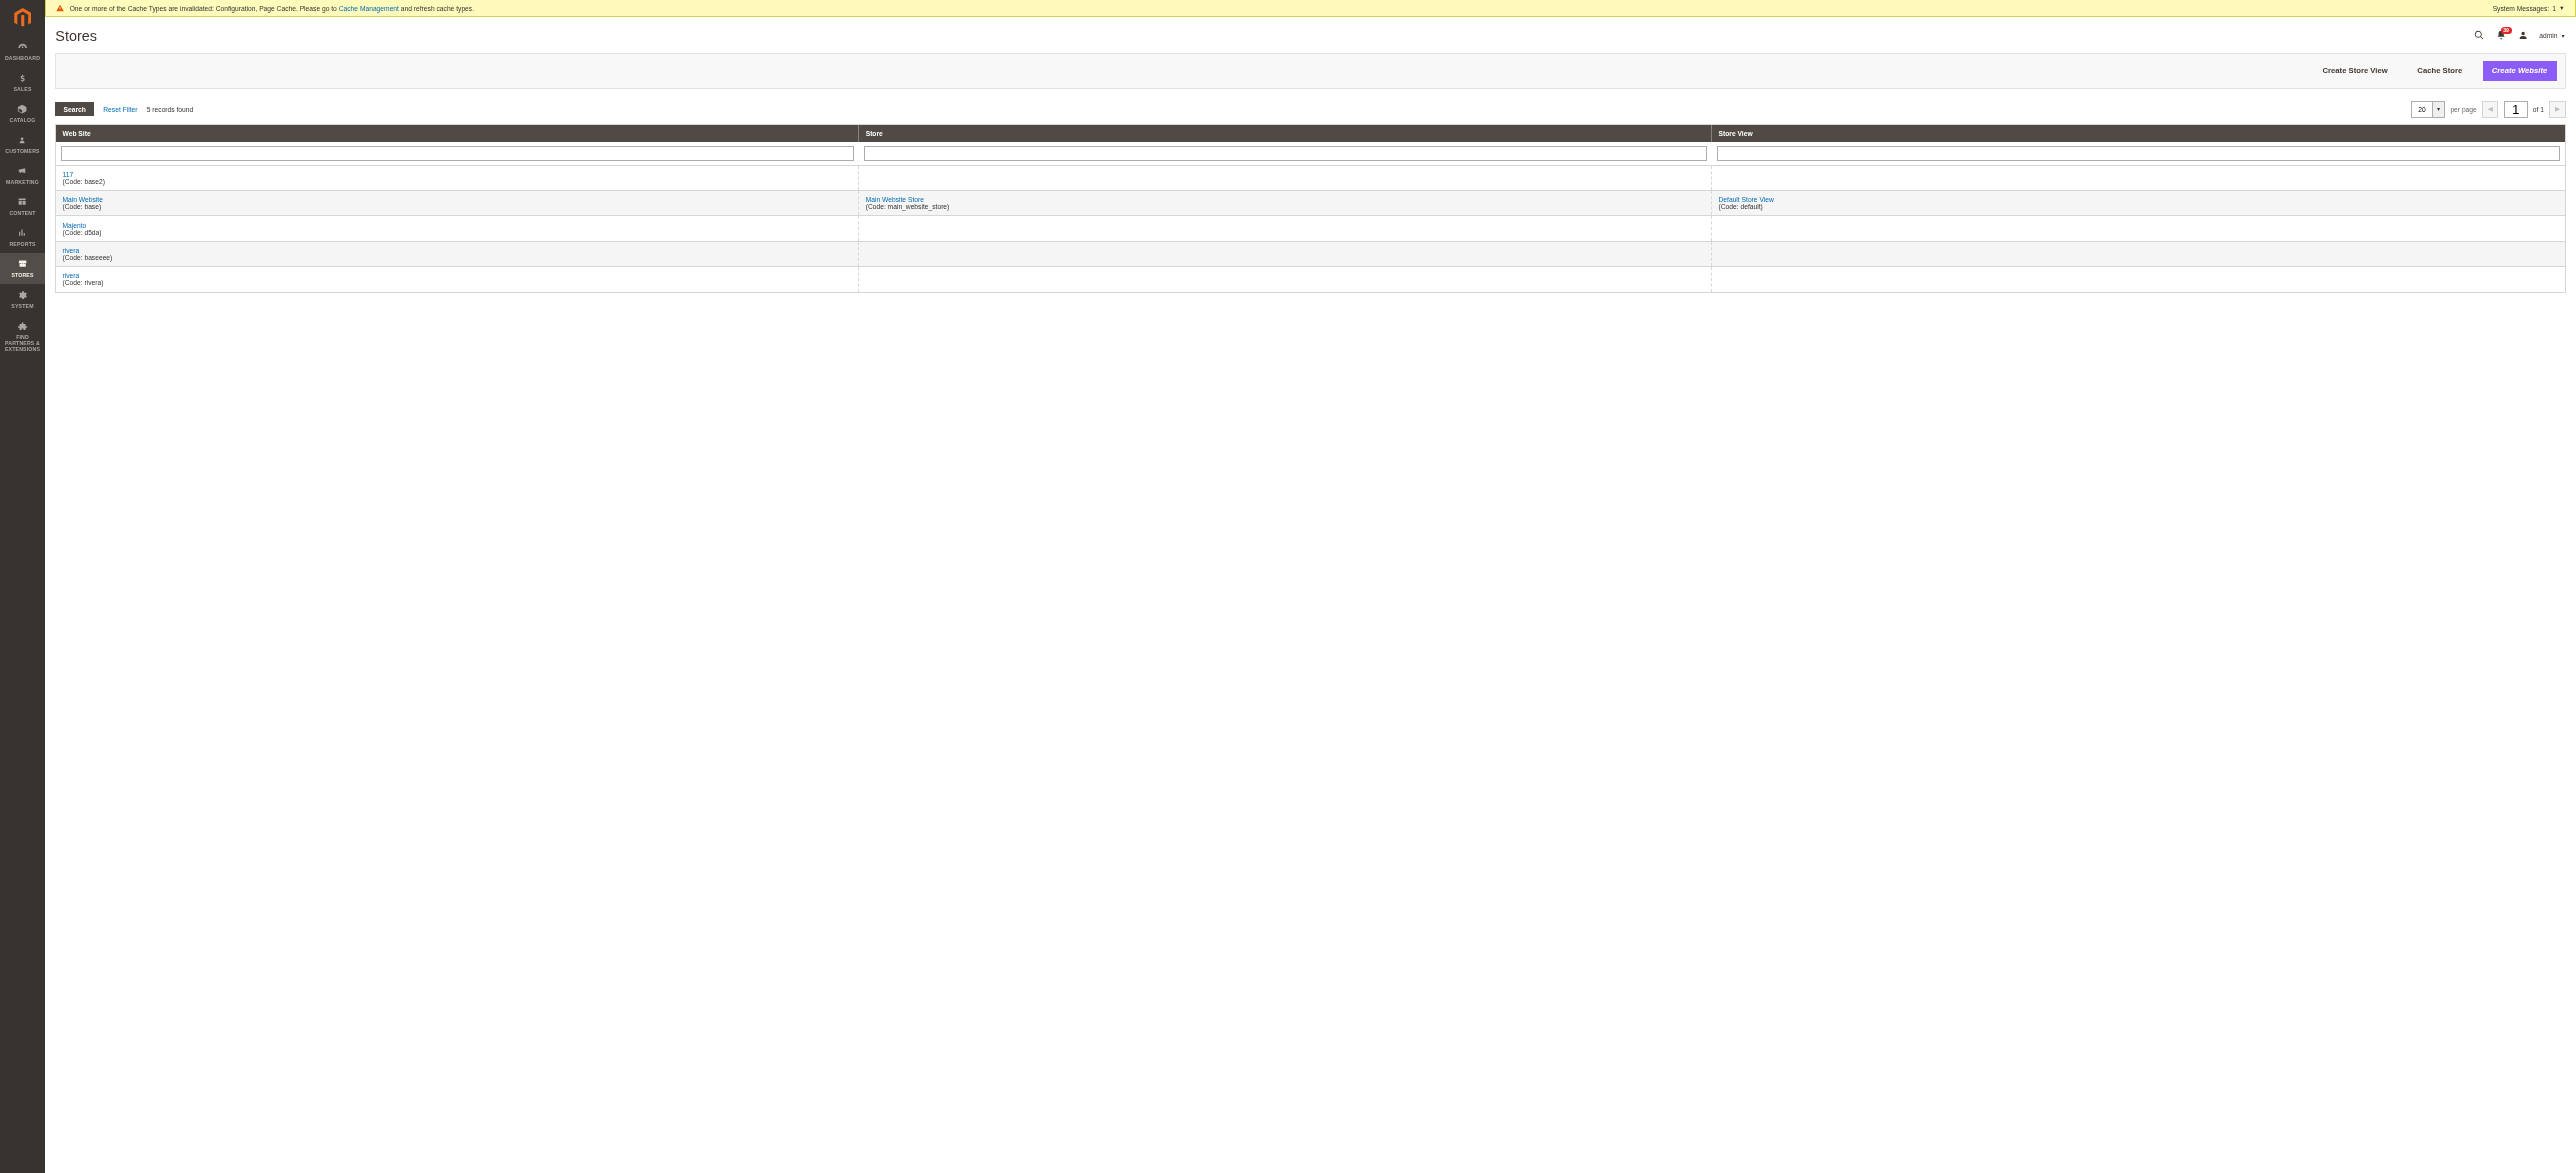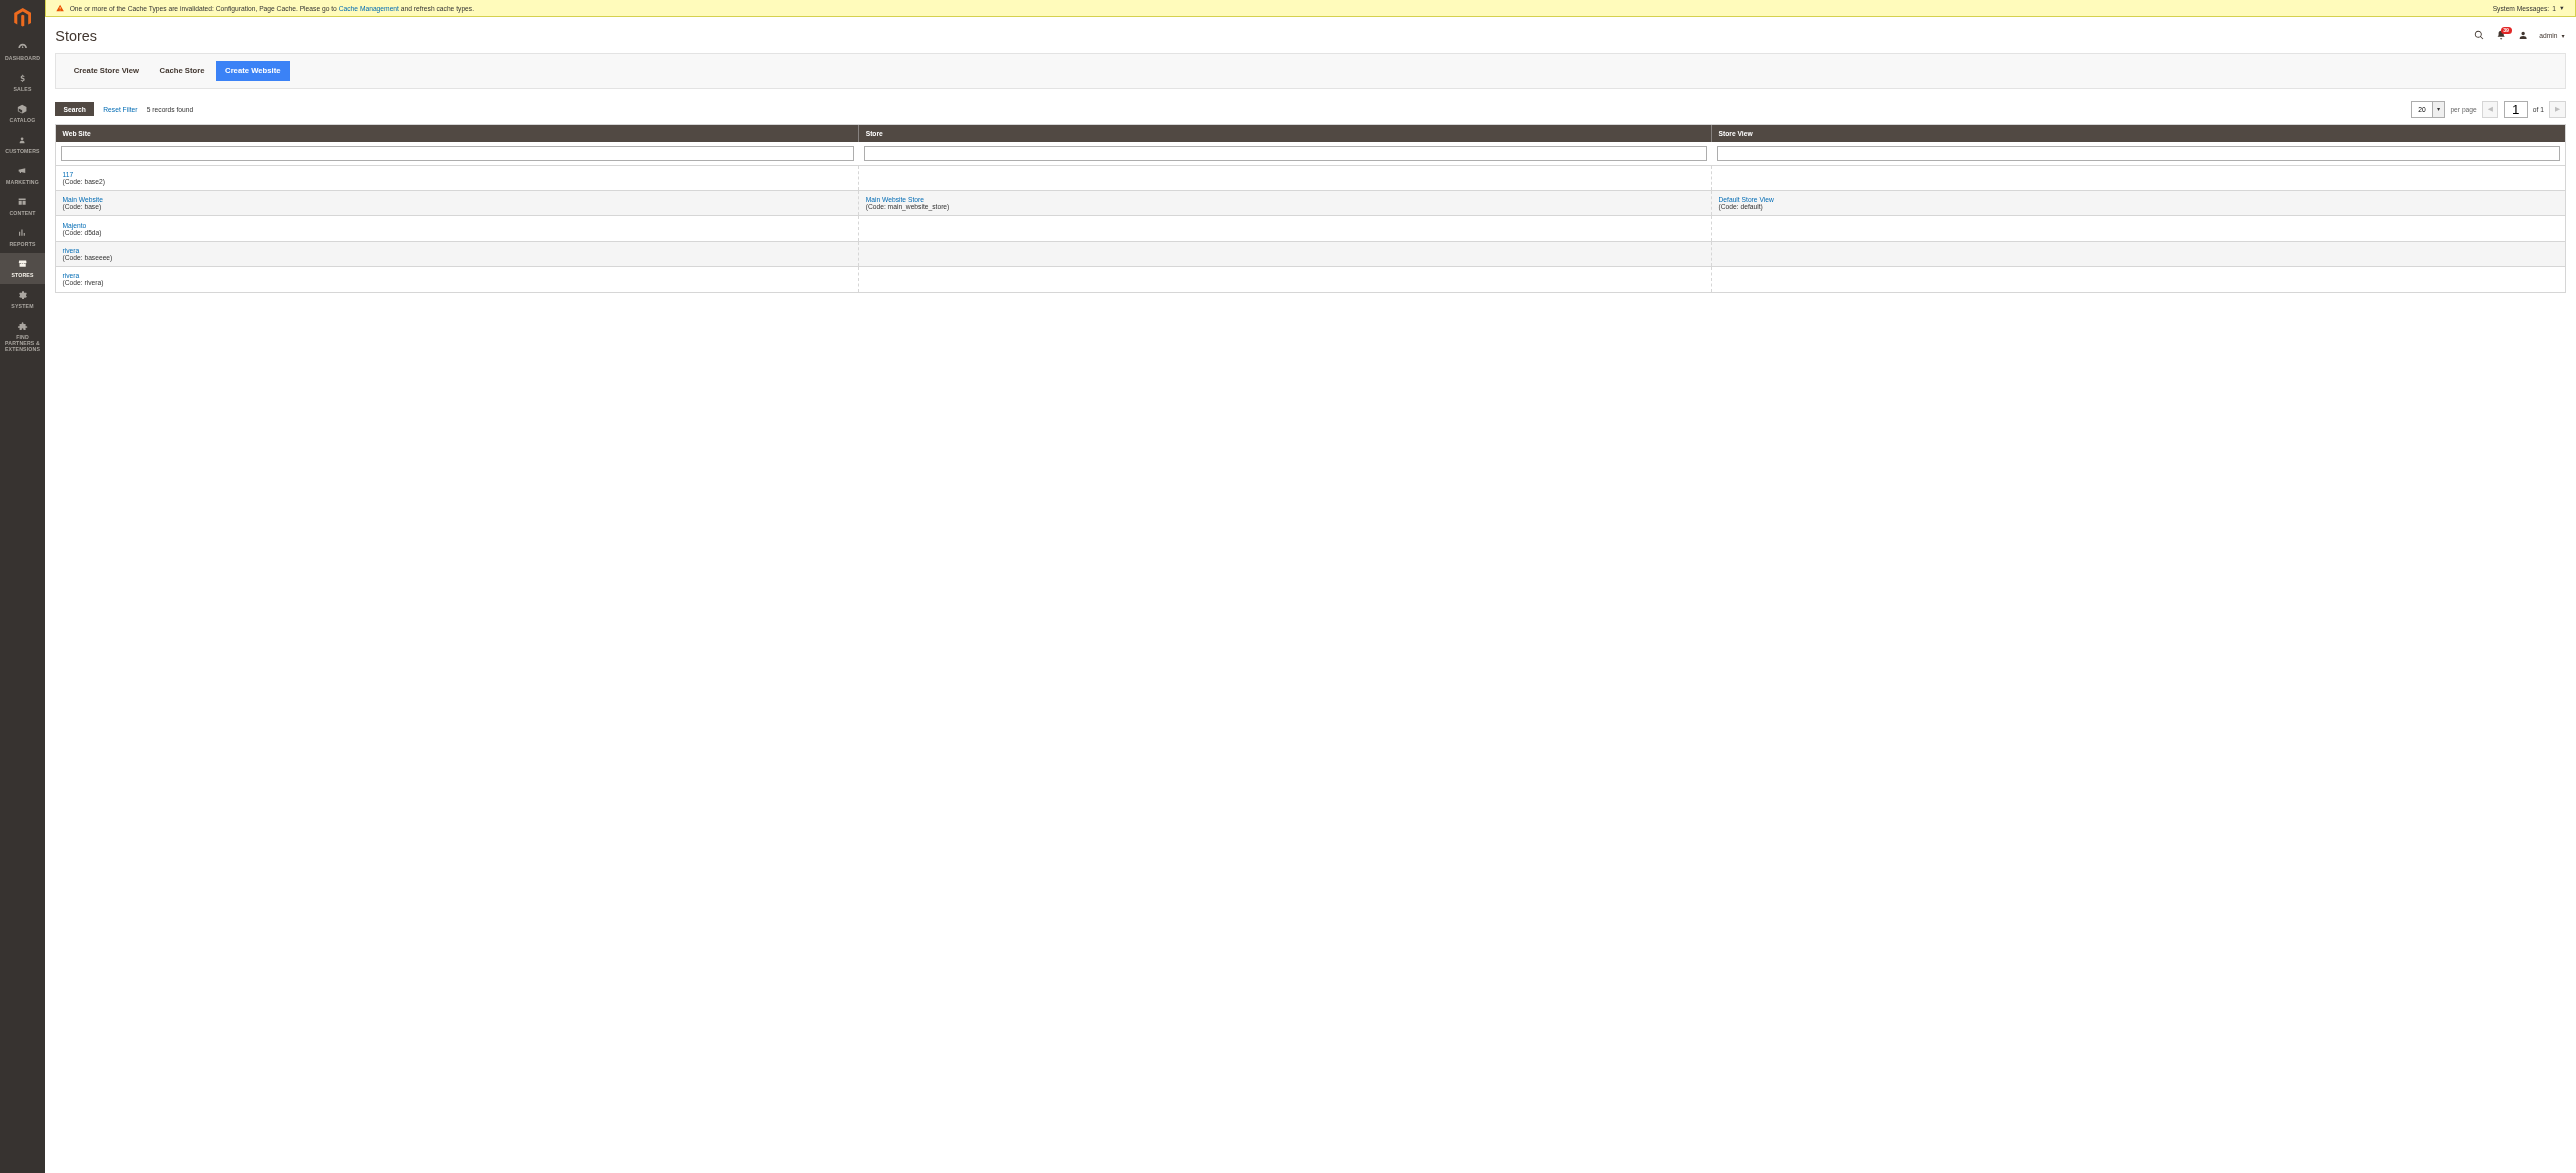--- a/index.html
+++ b/index.html
@@ -92,28 +92,28 @@
   }
   .user-menu { display:flex; align-items:center; gap:3.1px; cursor:pointer; color:#41362f; font-size:6.7px; }
   .user-menu .caret { font-size:5.2px; }
 
   
   .action-bar {
     margin: 4.1px 10.3px 0;
     background:#f8f8f8;
     border:0.5px solid #e3e3e3;
     padding: 7.2px 8.2px;
-    display:flex; gap:2px;
+    display:flex; justify-content:flex-end; gap:11px;
   }
   .btn {
     font-size:7.7px; font-weight:600; padding:5.2px 9.3px;
     border:none; cursor:pointer; background:transparent; color:#41362f;
   }
   .btn.primary {
-    background:#3b82f6; color:#fff; border-radius:0;
+    background:#8b5cf6; color:#fff; border-radius:0;font-style:italic;
   }
 
   
   .grid-controls {
     margin: 12.4px 10.3px 0;
     display:flex; align-items:center; gap:9.3px;
   }
   .search-btn {
     background:#514943; color:#fff; border:none; padding:3.6px 8.2px;
     font-size:6.7px; font-weight:600; cursor:pointer;

